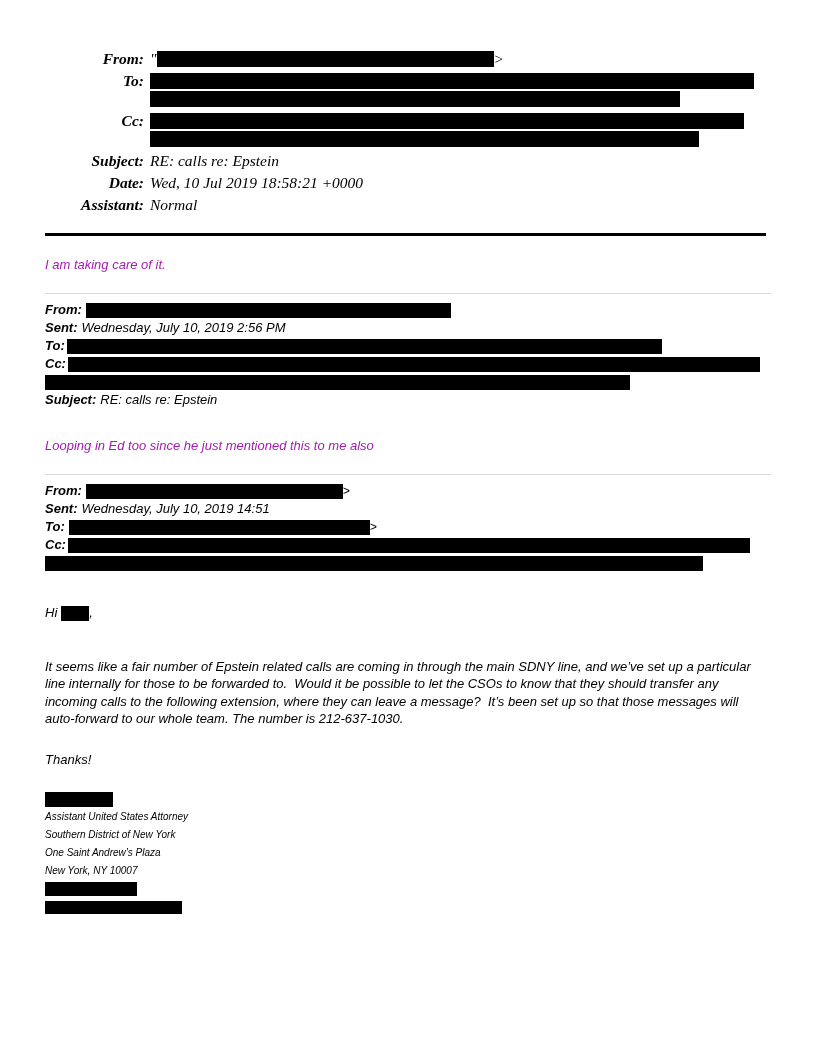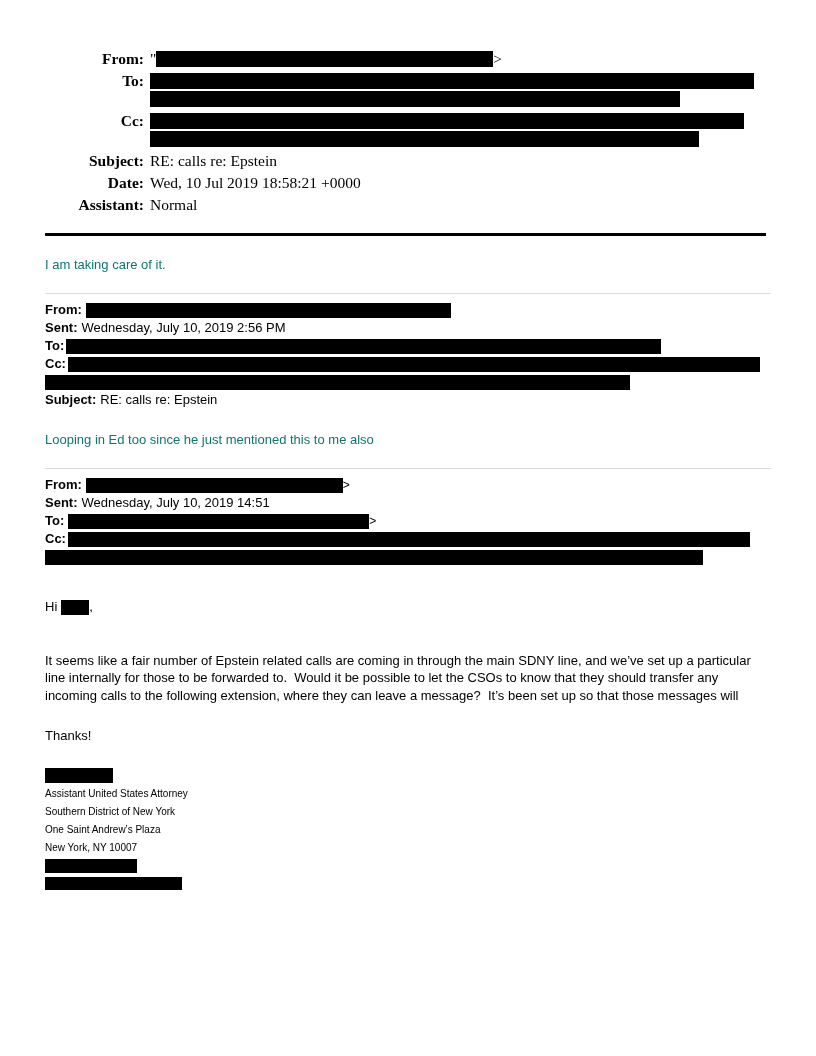--- a/index.html
+++ b/index.html
@@ -5,31 +5,32 @@
   html, body { margin:0; padding:0; background:#ffffff; }
   .page {
     position:relative;
     width:816px; height:985px;
     box-sizing:border-box;
     padding:50px 63px 40px 45px;
     background:#ffffff;
     font-family:"Liberation Sans", sans-serif;
     color:#000000;
     overflow:hidden;
+    font-style:italic;
   }
   
   .hdr { font-family:"Liberation Serif", serif; font-size:15.5px; }
   .hdr-row { display:flex; line-height:18px; margin-bottom:4px; }
   .hdr-label { flex:0 0 99px; text-align:right; font-weight:bold; margin-right:6px; white-space:nowrap; }
   .hdr-value { white-space:nowrap; }
   .redact { display:inline-block; background:#000000; height:16px; vertical-align:text-bottom; }
   .hdr .redact { height:16px; }
   .rule { border:none; border-top:3px solid #000000; width:721px; margin:19px 0 0 0; }
   
-  .reply-note { color:#0f766e; font-size:13px; line-height:18px; margin-top:20px; }
+  .reply-note { color:#a21caf; font-size:13px; line-height:18px; margin-top:20px; }
   .divider { border:none; border-top:1px solid #dcdcdc; width:726px; margin:19px 0 0 0; }
   
   .qblock { margin-top:7px; font-size:13px; }
   .qrow { line-height:18px; white-space:nowrap; }
   .ql { font-weight:bold; margin-right:4px; }
   .qrow .redact { height:15px; vertical-align:middle; }
   .after-mark { font-size:12px; }
   
   .body-line { font-size:13px; line-height:17.5px; white-space:pre; }
   .greeting { margin-top:32px; }
@@ -79,37 +80,38 @@
 
   <div class="qblock">
     <div class="qrow"><b class="ql">From:</b><span class="redact" style="width:365px"></span></div>
     <div class="qrow"><b class="ql">Sent:</b><span>Wednesday, July 10, 2019 2:56 PM</span></div>
     <div class="qrow"><b class="ql" style="margin-right:2px">To:</b><span class="redact" style="width:595px"></span></div>
     <div class="qrow"><b class="ql" style="margin-right:2px">Cc:</b><span class="redact" style="width:692px"></span></div>
     <div class="qrow"><span class="redact" style="width:585px"></span></div>
     <div class="qrow"><b class="ql">Subject:</b><span>RE: calls re: Epstein</span></div>
   </div>
 
-  <div class="reply-note" style="margin-top:22px">Looping in Ed too since he just mentioned this to me also</div>
+  <div class="reply-note" style="margin-top:28px">Looping in Ed too since he just mentioned this to me also</div>
 
   <hr class="divider">
 
   <div class="qblock">
     <div class="qrow"><b class="ql">From:</b><span class="redact" style="width:257px"></span><span class="after-mark">&gt;</span></div>
     <div class="qrow"><b class="ql">Sent:</b><span>Wednesday, July 10, 2019 14:51</span></div>
     <div class="qrow"><b class="ql">To:</b><span class="redact" style="width:301px"></span><span class="after-mark">&gt;</span></div>
     <div class="qrow"><b class="ql" style="margin-right:2px">Cc:</b><span class="redact" style="width:682px"></span></div>
     <div class="qrow"><span class="redact" style="width:658px"></span></div>
   </div>
 
   <div class="body-line greeting"><span>Hi</span><span class="redact"></span><span>,</span></div>
 
   <div class="body-line para-start">It seems like a fair number of Epstein related calls are coming in through the main SDNY line, and we’ve set up a particular</div>
   <div class="body-line">line internally for those to be forwarded to.  Would it be possible to let the CSOs to know that they should transfer any</div>
   <div class="body-line">incoming calls to the following extension, where they can leave a message?  It’s been set up so that those messages will</div>
+  <div class="body-line">auto-forward to our whole team. The number is 212-637-1030.</div>
 
   <div class="body-line thanks">Thanks!</div>
 
   <div class="sig-line sig-start"><span class="redact" style="width:68px;height:15px;vertical-align:middle"></span></div>
   <div class="sig-line">Assistant United States Attorney</div>
   <div class="sig-line">Southern District of New York</div>
   <div class="sig-line">One Saint Andrew’s Plaza</div>
   <div class="sig-line">New York, NY 10007</div>
   <div class="sig-line"><span class="redact" style="width:92px;height:14px;vertical-align:middle"></span></div>
   <div class="sig-line"><span class="redact" style="width:137px;height:13px;vertical-align:middle"></span></div>

